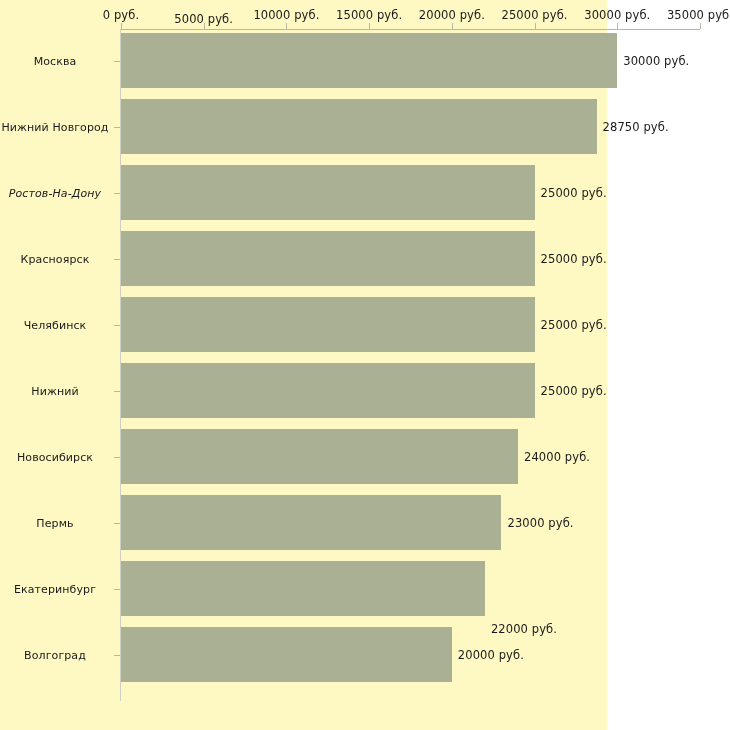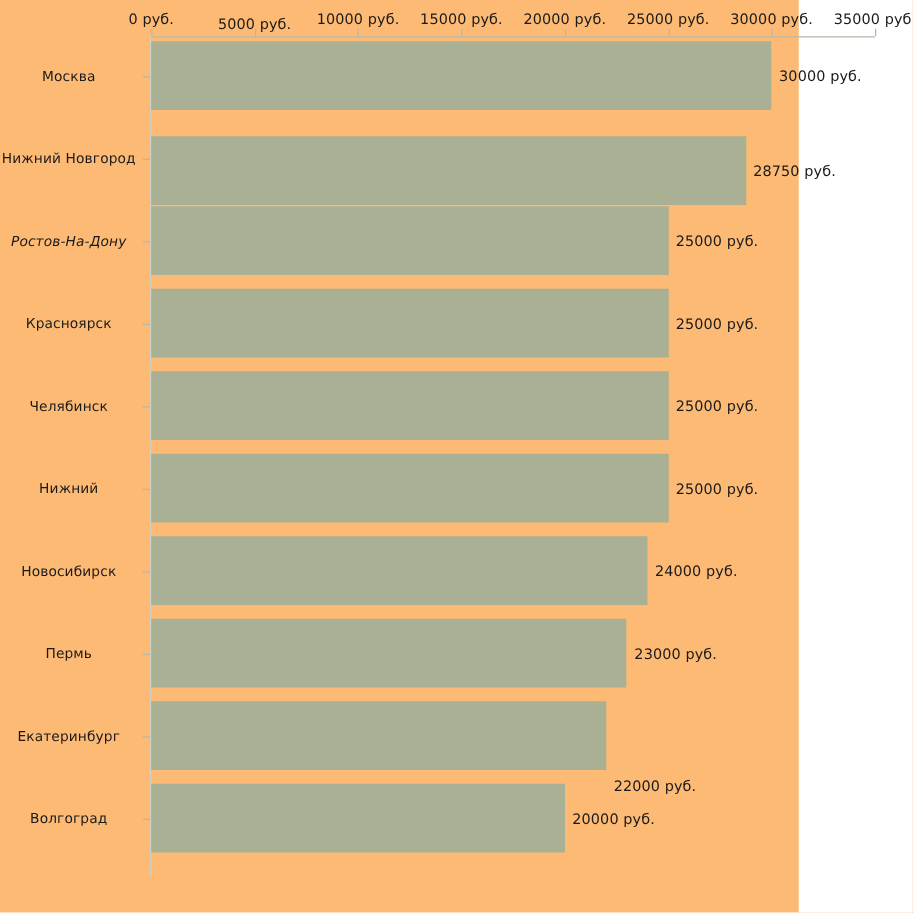--- a/index.html
+++ b/index.html
@@ -11,22 +11,21 @@
     width: 730px;
     height: 730px;
     font-family: "DejaVu Sans", "Liberation Sans", sans-serif;
     overflow: hidden;
   }
 
   #chart-root {
     position: relative;
     width: 607px;
     height: 730px;
-    background: #fdba74;
-    padding-left: 32px;
+    background: #fef9c3;
   }
 
   
   #axis-top {
     position: absolute;
     left: 0;
     top: 0;
     width: 730px;
     height: 34px;
   }
@@ -158,21 +157,21 @@
       <div class="cat-tick" style="top: 588.5px;"></div>
       <div class="cat-label-holder" style="top: 654.5px;">Волгоград</div>
       <div class="cat-tick" style="top: 654.5px;"></div>
     </div>
 
   <div id="plot-area">
       <div class="bar-row" style="top: 4px; height: 55px;">
         <div class="bar" style="width: 496.286px; background: rgb(170, 176, 147);"></div>
         <div class="bar-value-label" style="left: 502.286px;">30000 руб.</div>
       </div>
-      <div class="bar-row" style="top: 70px; height: 55px; margin-top: 10px;">
+      <div class="bar-row" style="top: 70px; height: 55px;">
         <div class="bar" style="width: 475.607px; background: rgb(170, 176, 147);"></div>
         <div class="bar-value-label" style="left: 481.607px;">28750 руб.</div>
       </div>
       <div class="bar-row" style="top: 136px; height: 55px;">
         <div class="bar" style="width: 413.571px; background: rgb(170, 176, 147);"></div>
         <div class="bar-value-label" style="left: 419.571px;">25000 руб.</div>
       </div>
       <div class="bar-row" style="top: 202px; height: 55px;">
         <div class="bar" style="width: 413.571px; background: rgb(170, 176, 147);"></div>
         <div class="bar-value-label" style="left: 419.571px;">25000 руб.</div>

